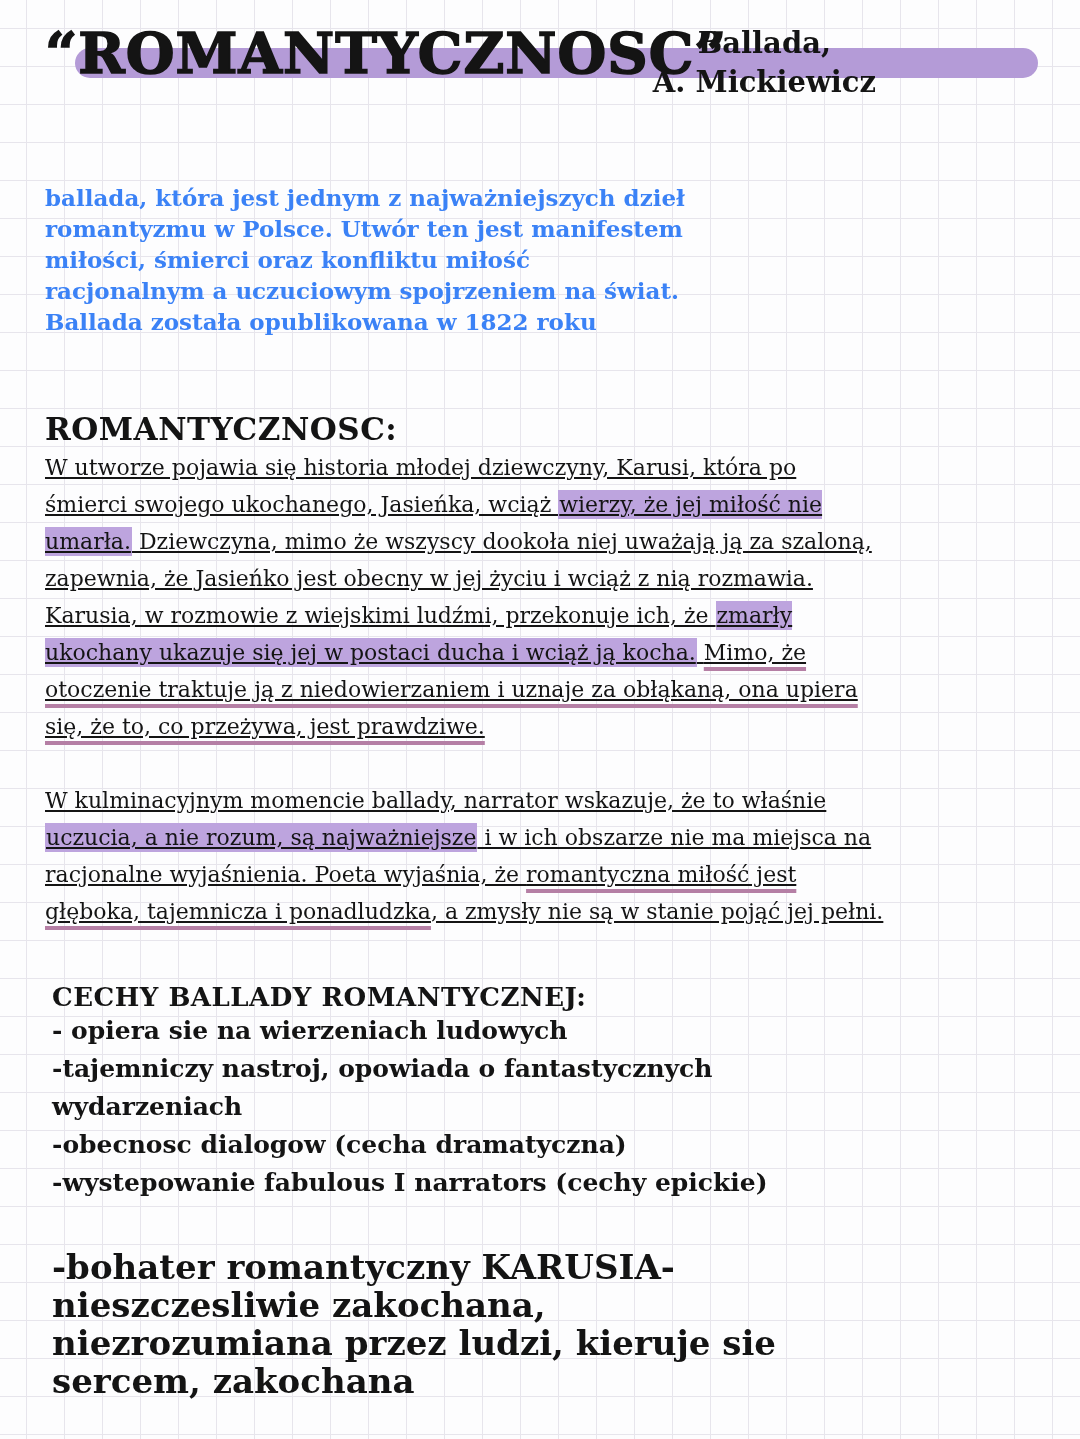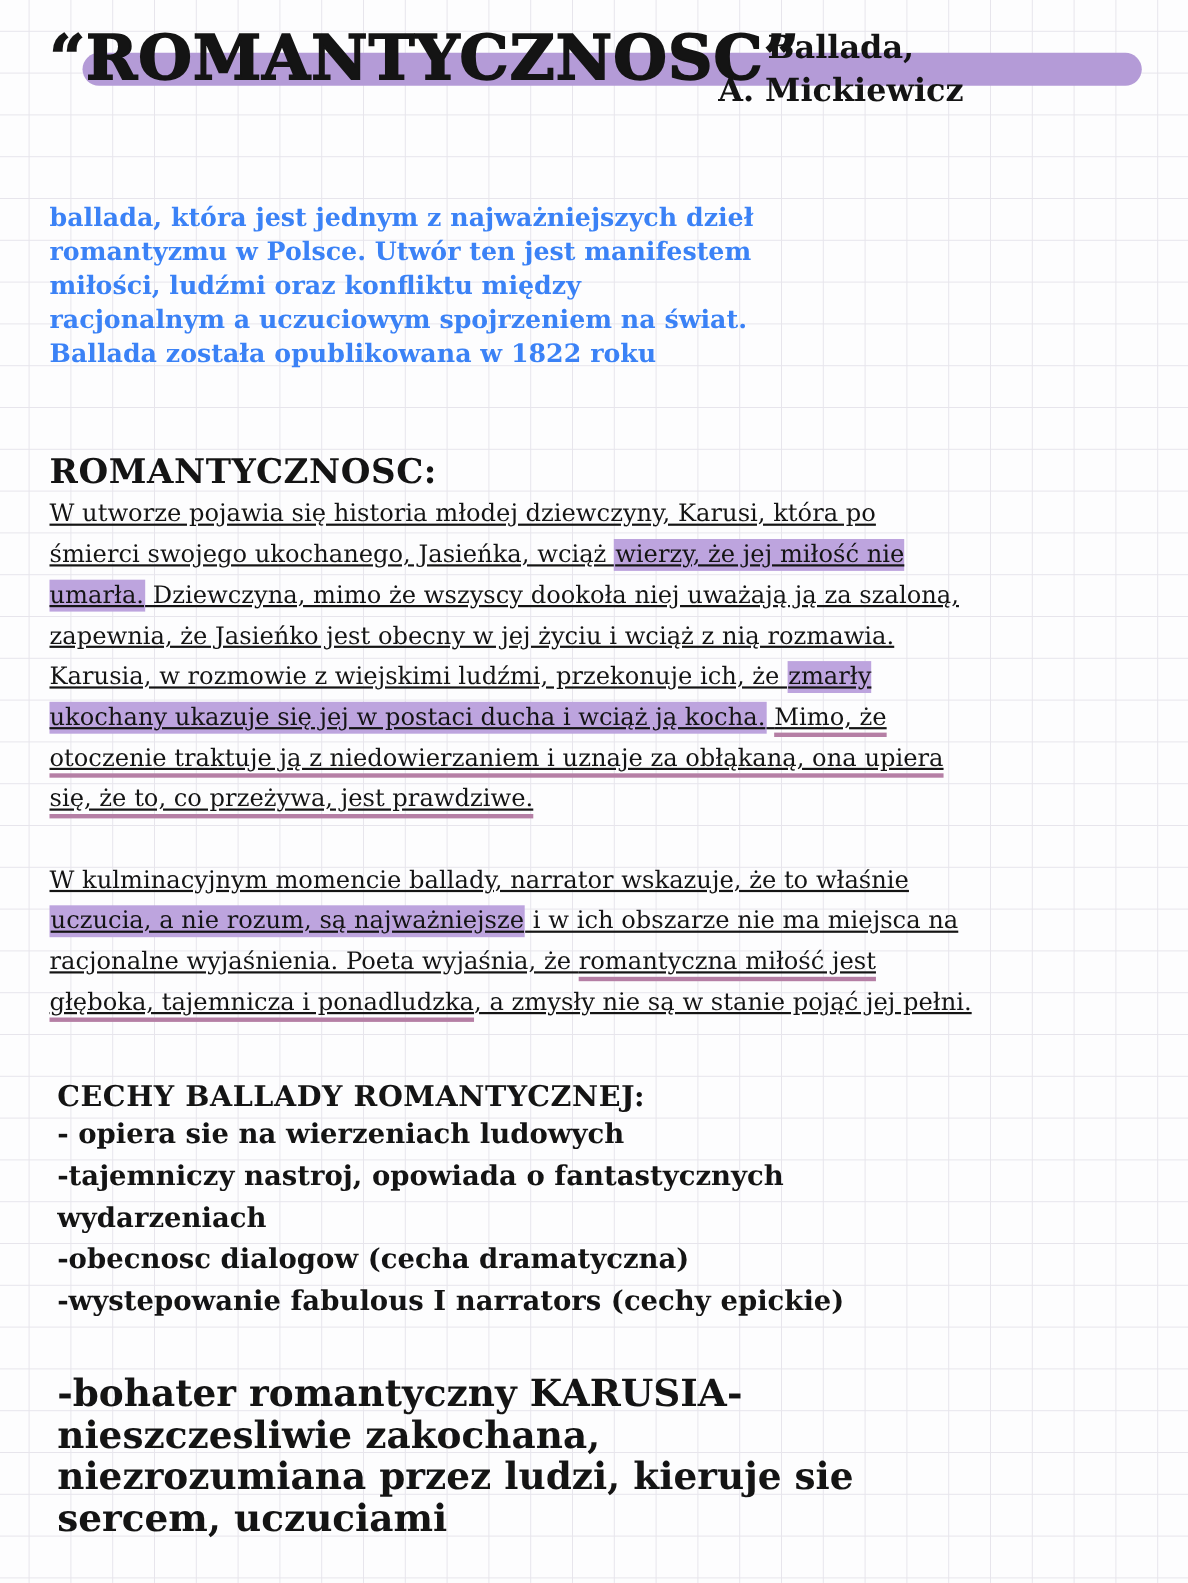--- a/index.html
+++ b/index.html
@@ -114,21 +114,21 @@
     <h1 class="page-title">“ROMANTYCZNOSC”</h1>
     <div class="author-block">
       <div>Ballada,</div>
       <div>A. Mickiewicz</div>
     </div>
   </header>
 
   <div class="intro">
     <div>ballada, która jest jednym z najważniejszych dzieł</div>
     <div>romantyzmu w Polsce. Utwór ten jest manifestem</div>
-    <div>miłości, ludźmi oraz konfliktu między</div>
+    <div>miłości, śmierci oraz konfliktu miłość</div>
     <div>racjonalnym a uczuciowym spojrzeniem na świat.</div>
     <div>Ballada została opublikowana w 1822 roku</div>
   </div>
 
   <section>
     <div class="summary-heading-wrap">
       <h2 class="section-heading">ROMANTYCZNOSC:</h2>
     </div>
 
     <p class="body-par"><span>W utworze pojawia się historia młodej dziewczyny, Karusi, która po śmierci swojego ukochanego, Jasieńka, wciąż </span><span class="hl">wierzy, że jej miłość nie umarła.</span><span> Dziewczyna, mimo że wszyscy dookoła niej uważają ją za szaloną, zapewnia, że Jasieńko jest obecny w jej życiu i wciąż z nią rozmawia. Karusia, w rozmowie z wiejskimi ludźmi, przekonuje ich, że </span><span class="hl">zmarły ukochany ukazuje się jej w postaci ducha i wciąż ją kocha.</span><span> </span><span class="ul">Mimo, że otoczenie traktuje ją z niedowierzaniem i uznaje za obłąkaną, ona upiera się, że to, co przeżywa, jest prawdziwe.</span></p>
@@ -141,16 +141,16 @@
     <div class="cechy-list">
       <div>- opiera sie na wierzeniach ludowych</div>
       <div>-tajemniczy nastroj, opowiada o fantastycznych wydarzeniach</div>
       <div>-obecnosc dialogow (cecha dramatyczna)</div>
       <div>-wystepowanie fabulous I narrators (cechy epickie)</div>
     </div>
   </section>
 
   <div class="footer-note">
     <div>-bohater romantyczny KARUSIA- nieszczesliwie zakochana,</div>
-    <div>niezrozumiana przez ludzi, kieruje sie sercem, uczuciami</div>
+    <div>niezrozumiana przez ludzi, kieruje sie sercem, zakochana</div>
   </div>
 
 </div>
 
 </body></html>

